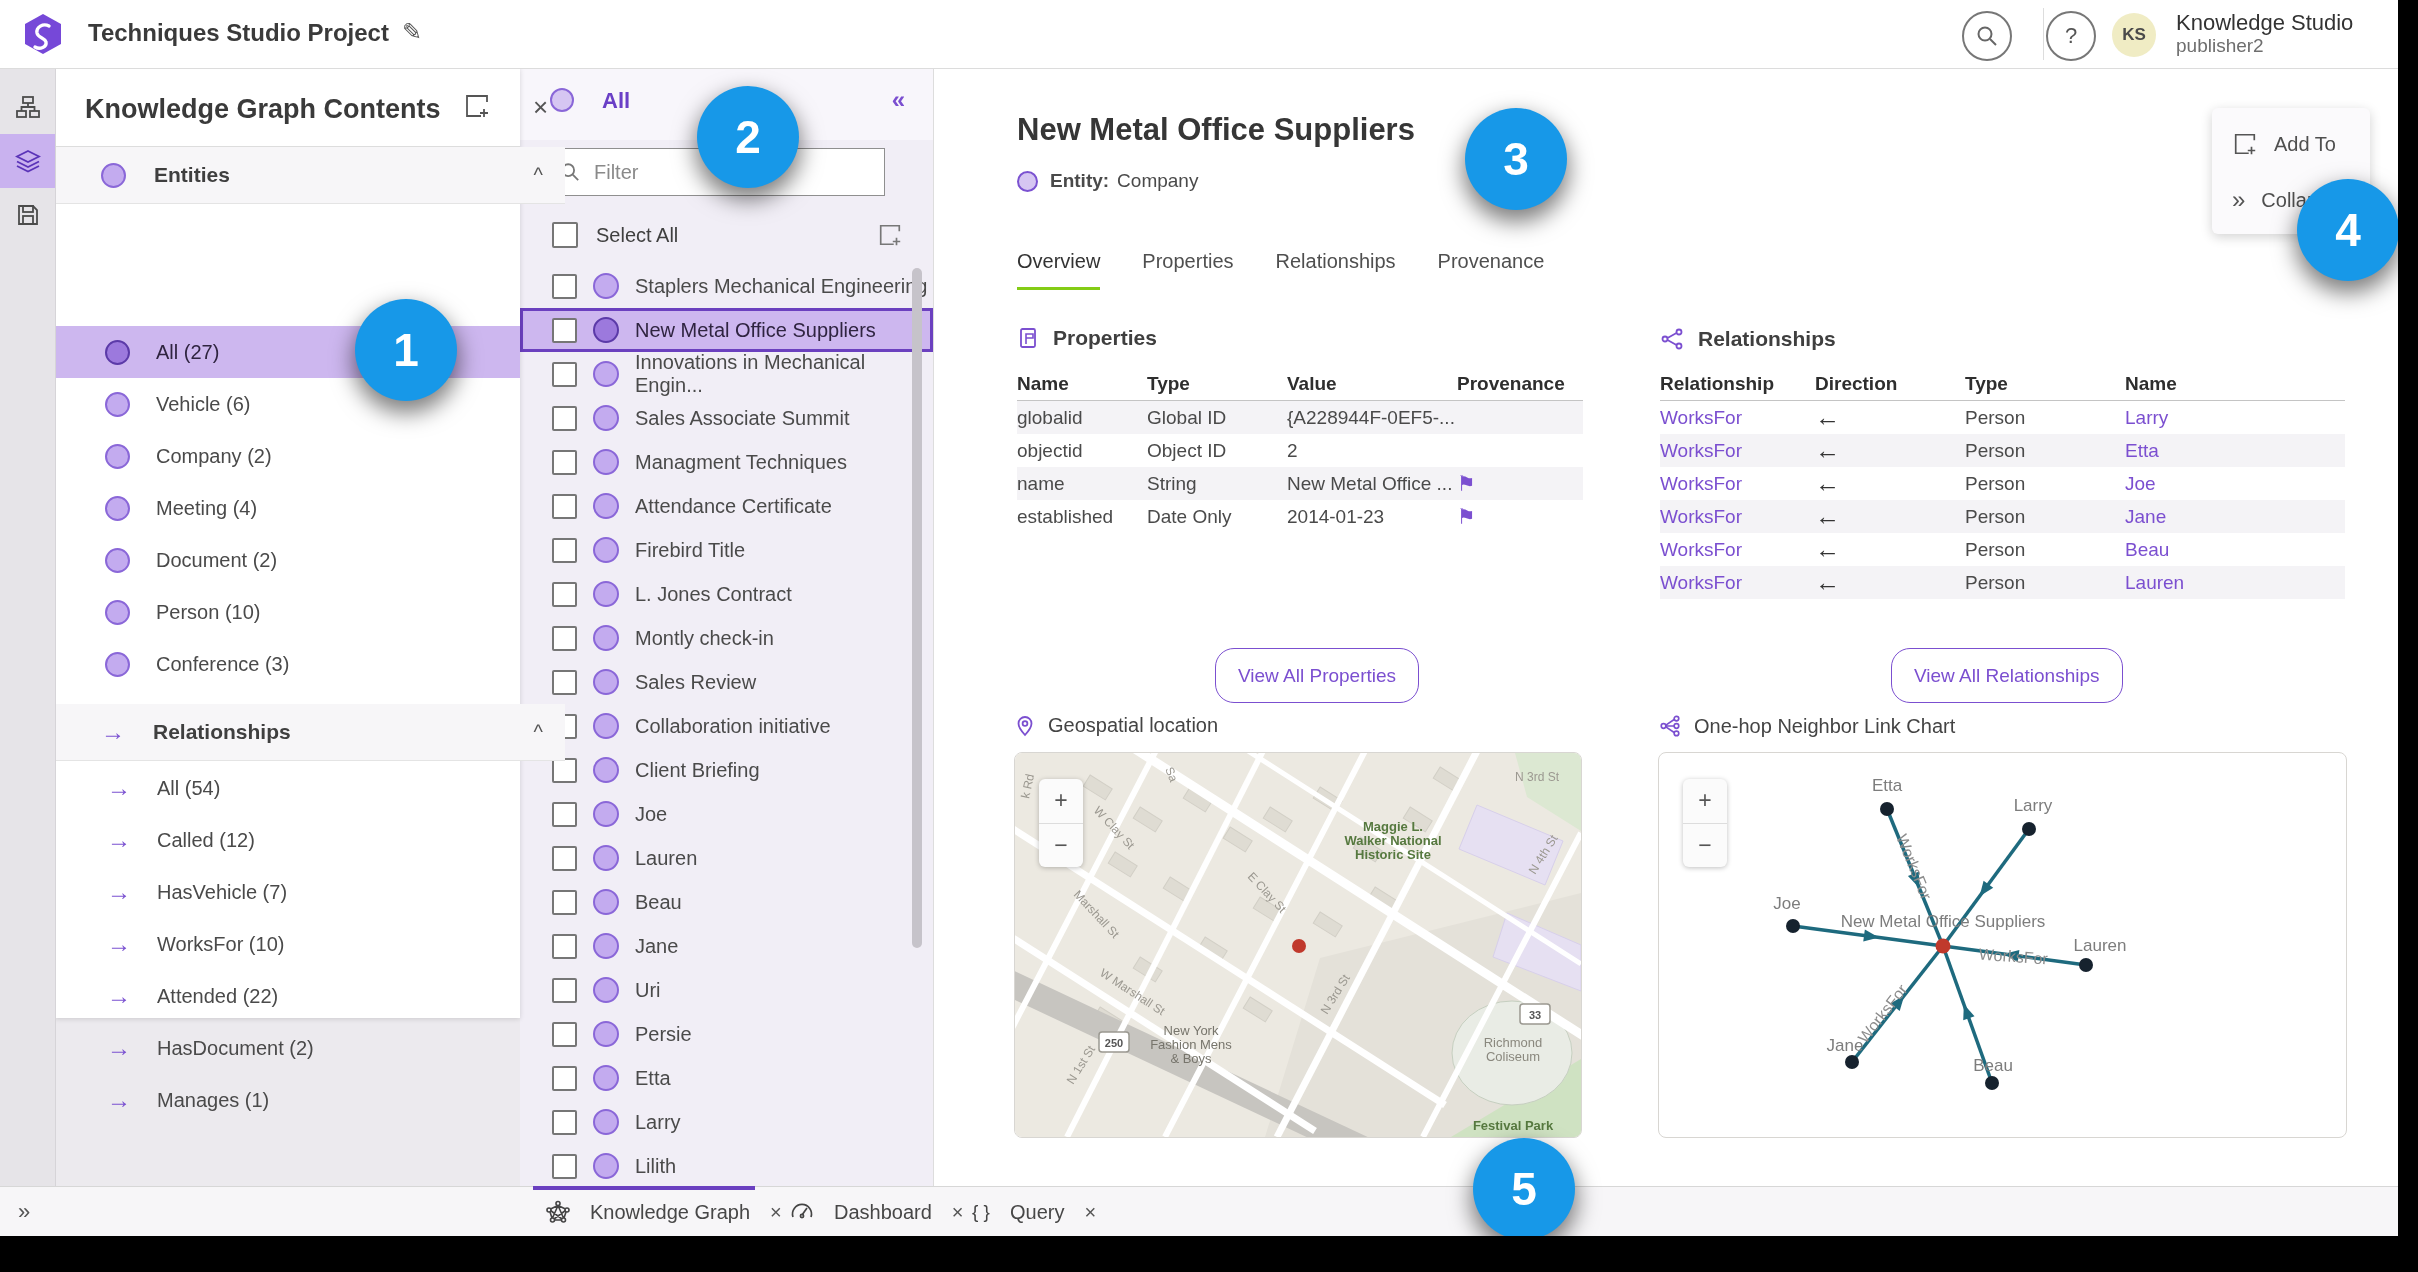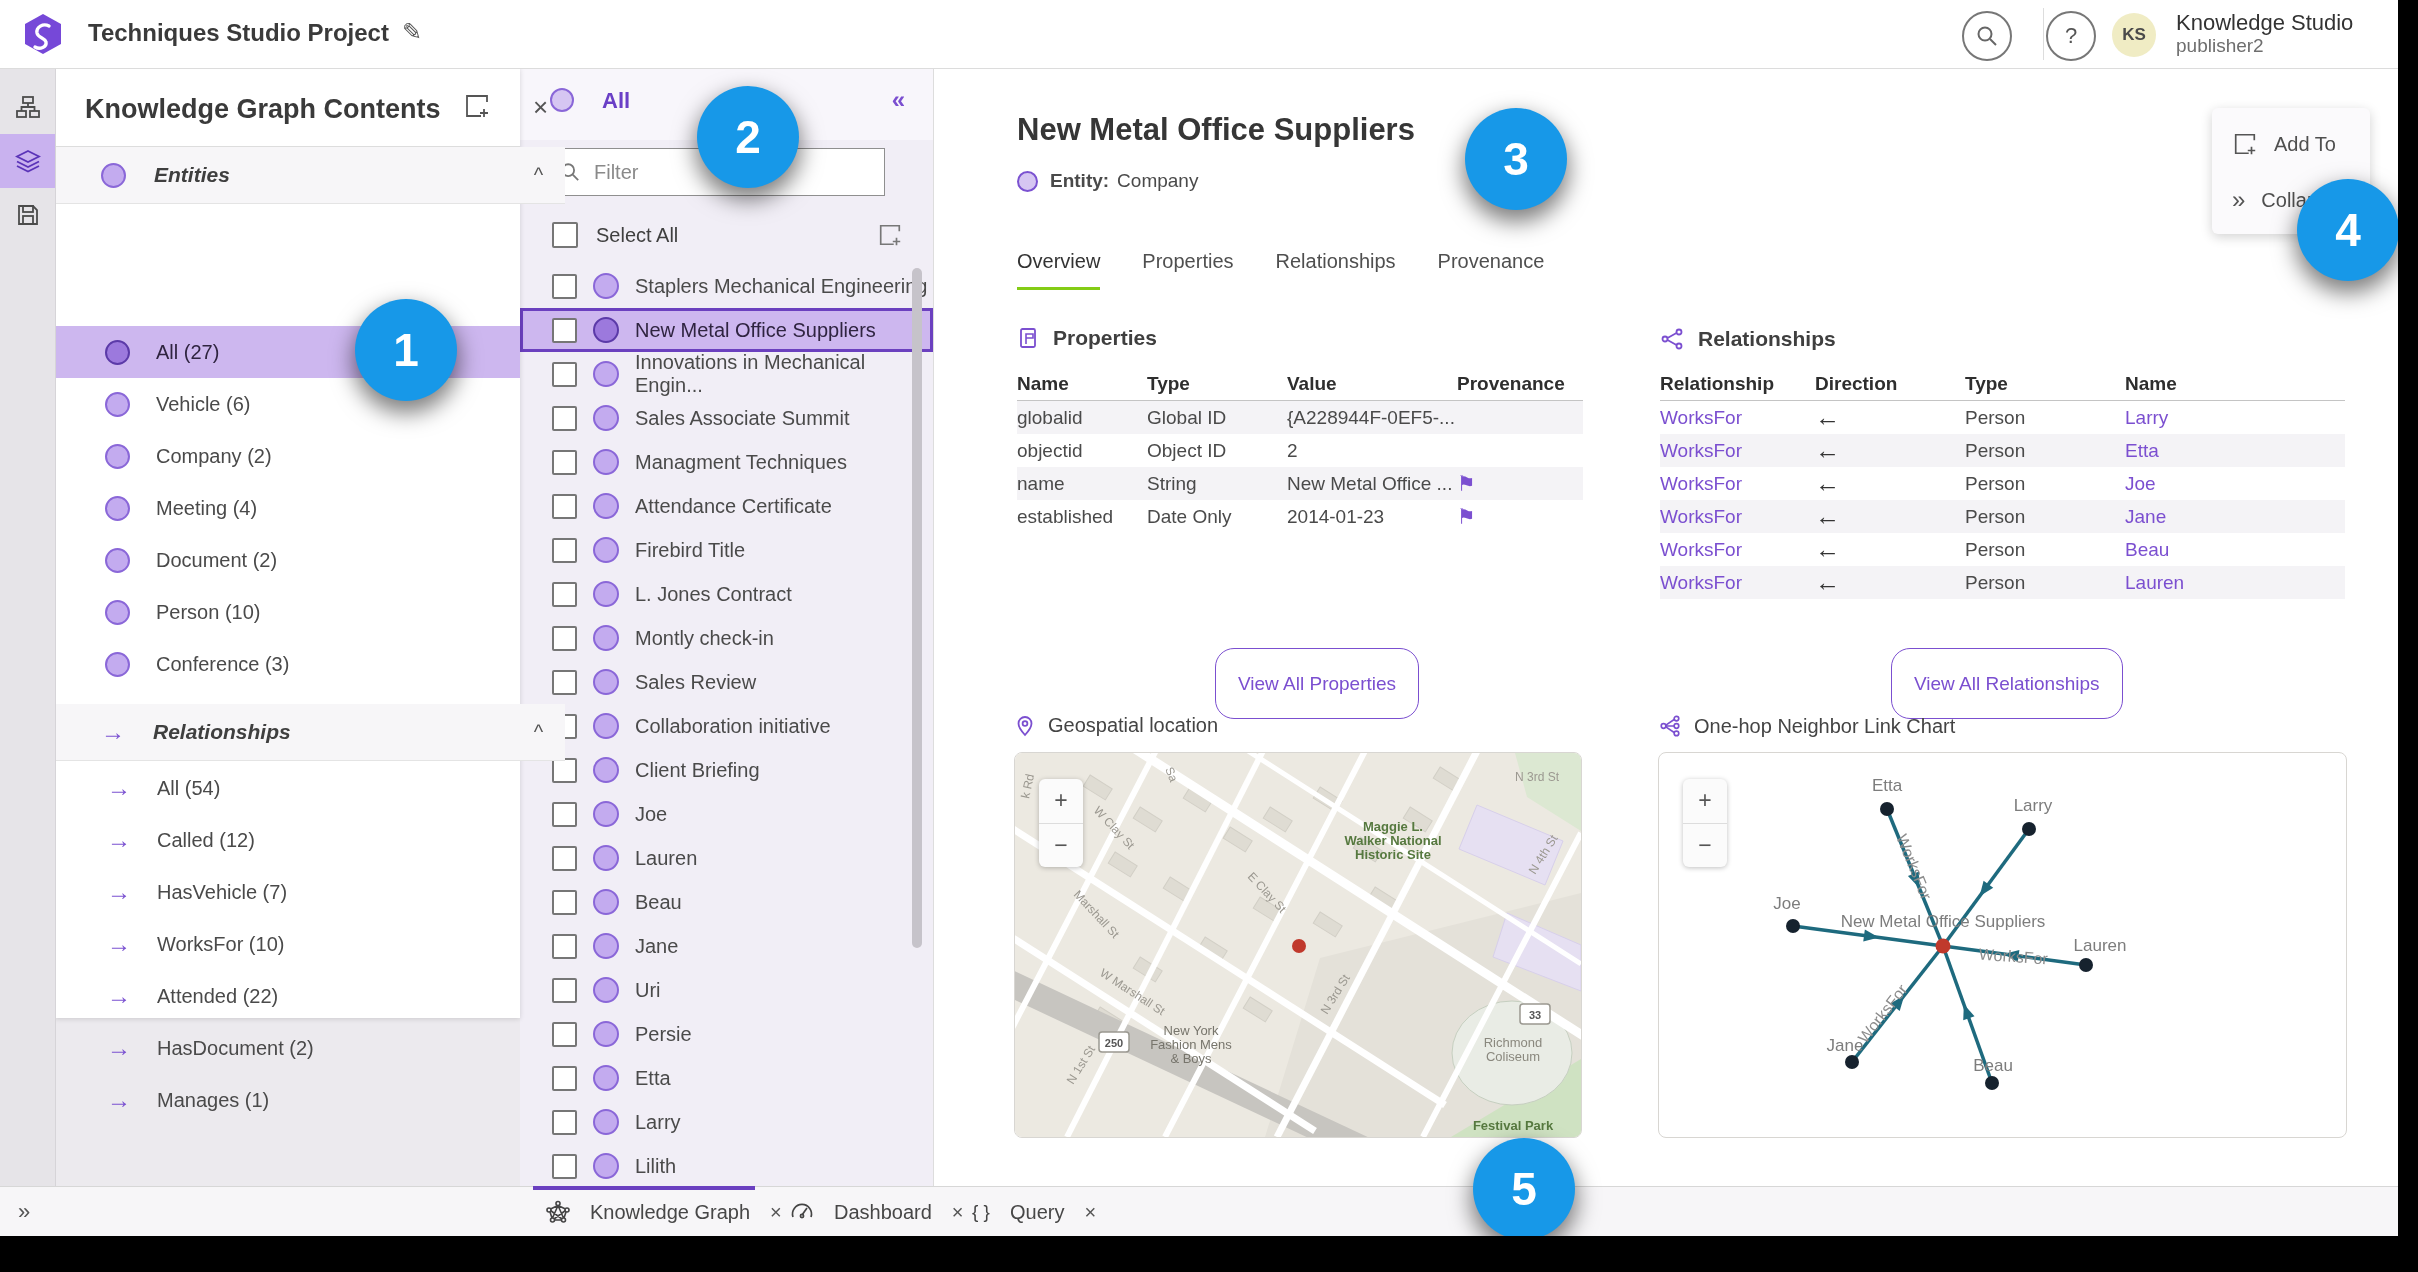--- a/index.html
+++ b/index.html
@@ -22,21 +22,21 @@
   
   #rail{left:0;top:68px;width:55px;height:1118px;background:#e6e4e8;border-right:1px solid #d6d4d8;z-index:4;}
   .rail-icon{position:absolute;left:0;width:55px;height:54px;display:flex;align-items:center;justify-content:center;color:#4c4c4c;}
   .rail-icon.sel{background:#c9b2ef;color:#5b34b8;}
   
   #kg-panel{left:55px;top:68px;width:465px;height:950px;background:#fff;box-shadow:0 1px 5px rgba(0,0,0,.14);z-index:3;}
   #kg-header{position:absolute;left:0;top:0;width:465px;height:78px;border-bottom:1px solid #ddd;}
   #kg-title{position:absolute;left:30px;top:26px;font-size:27px;font-weight:600;color:#3a3a3a;}
   #kg-add{position:absolute;left:408px;top:24px;}
   #kg-close{position:absolute;left:478px;top:24px;font-size:26px;color:#555;}
-  .group-header{position:absolute;left:0;width:510px;height:56px;background:#f7f6f8;border-bottom:1px solid #e4e4e4;display:flex;align-items:center;font-style:italic;}
+  .group-header{position:absolute;left:0;width:510px;height:56px;background:#f7f6f8;border-bottom:1px solid #e4e4e4;display:flex;align-items:center;}
   .group-header .chev{position:absolute;right:22px;font-size:20px;color:#555;}
   .group-title{font-size:21px;font-weight:600;color:#3f3f3f;}
   #kg-entity-list{position:absolute;left:0;top:258px;width:465px;}
   #kg-rel-list{position:absolute;left:0;top:694px;width:465px;}
   .kg-row{height:52px;display:flex;align-items:center;font-size:20px;color:#4a4a4a;}
   .kg-row.sel{background:#cdb7ef;color:#2f2440;}
   .kg-dot{width:21px;height:21px;border-radius:50%;background:#c3abef;border:2px solid #8a67d8;margin-left:50px;margin-right:26px;flex:0 0 auto;}
   .kg-row.sel .kg-dot{background:#9c79dd;border-color:#5b3aa8;}
   .kg-arrow{color:#7b52d1;font-size:24px;margin-left:52px;margin-right:26px;flex:0 0 auto;}
   .hdr-dot{width:21px;height:21px;border-radius:50%;background:#c3abef;border:2px solid #8a67d8;margin-left:46px;margin-right:28px;}
@@ -71,21 +71,21 @@
   .dtab{padding-bottom:14px;}
   .dtab.active{color:#333;border-bottom:3px solid #84cc16;}
   .section-head{position:absolute;display:flex;align-items:center;gap:12px;font-size:21px;font-weight:600;color:#3f3f3f;}
   .tbl{position:absolute;font-size:19px;color:#4a4a4a;}
   .trow{display:grid;align-items:center;height:33px;}
   .trow.head{font-weight:bold;color:#2e2e2e;border-bottom:1px solid #c4c4c4;height:32px;}
   .trow.shade{background:#f4f3f6;}
   .plink{color:#7b4fd0;}
   .dirarrow{font-size:25px;color:#333;}
   .flag{color:#7b4fd0;font-size:21px;font-family:"DejaVu Sans",sans-serif;}
-  .pill-btn{position:absolute;height:37px;border:1.5px solid #7b4fd0;border-radius:19px;color:#7b4fd0;background:#fff;font-size:19px;display:flex;align-items:center;padding:16px 22px;}
+  .pill-btn{position:absolute;height:37px;border:1.5px solid #7b4fd0;border-radius:19px;color:#7b4fd0;background:#fff;font-size:19px;display:flex;align-items:center;padding:8px 22px;}
   .panel-frame{position:absolute;width:566px;height:384px;border:1px solid #d8d6d2;border-radius:8px;overflow:hidden;background:#fff;}
   #chart-frame{width:687px;}
   .zoomctl{position:absolute;left:24px;top:26px;width:44px;height:88px;background:#fbfbfb;border-radius:6px;box-shadow:0 1px 5px rgba(0,0,0,.25);z-index:3;display:flex;flex-direction:column;}
   .zoomctl div{flex:1;display:flex;align-items:center;justify-content:center;font-size:23px;color:#555;}
   .zoomctl div:first-child{border-bottom:1px solid #ddd;}
   
   #float-menu{left:2212px;top:108px;width:158px;height:126px;background:#fbfafc;border-radius:6px;box-shadow:0 3px 12px rgba(0,0,0,.18);z-index:30;}
   .fm-row{position:absolute;left:0;width:158px;height:56px;display:flex;align-items:center;font-size:20px;color:#4f4f4f;}
   .fm-icon{margin-left:20px;margin-right:16px;color:#555;display:flex;}
   

